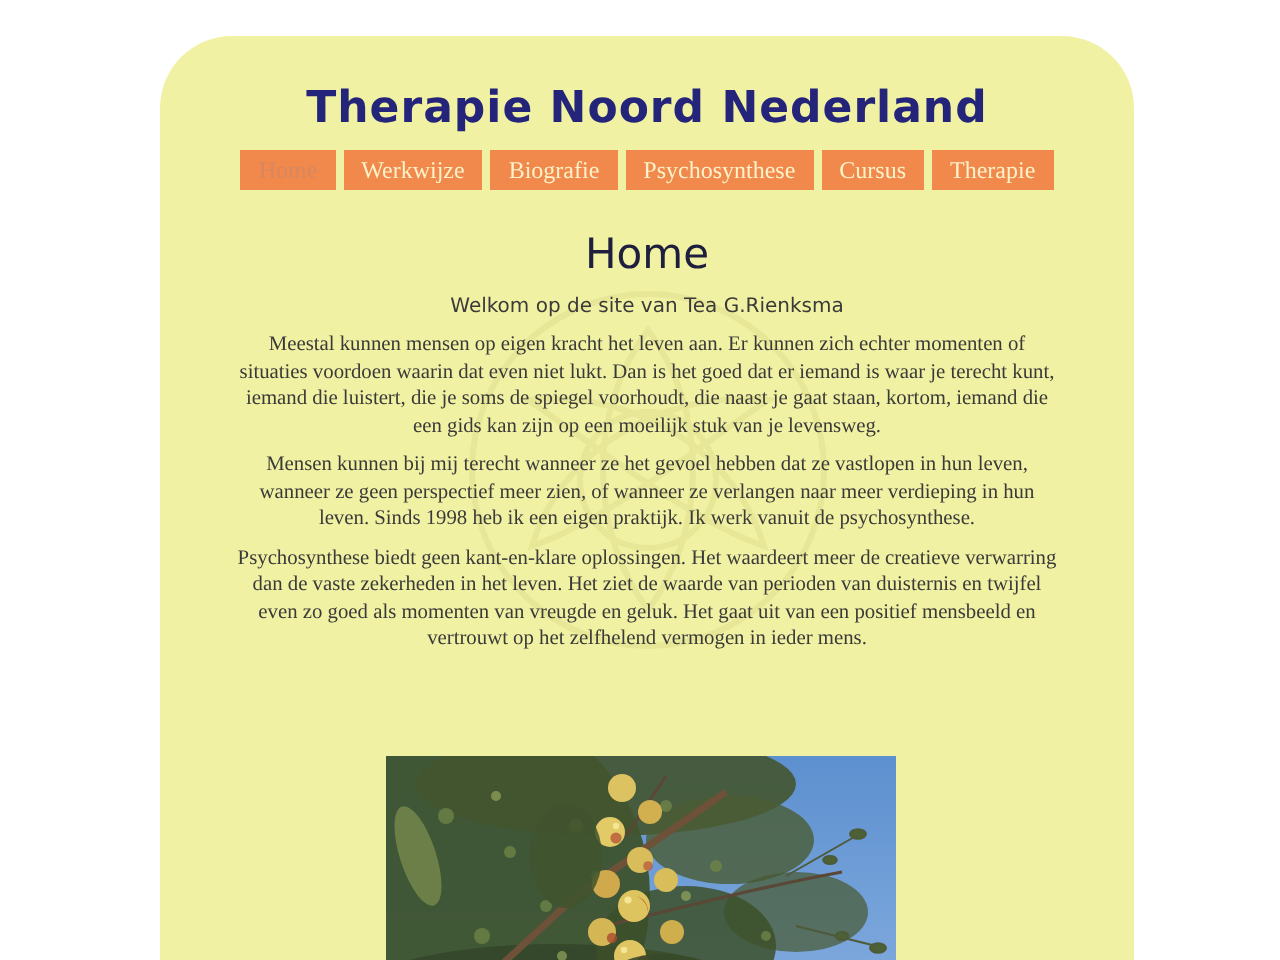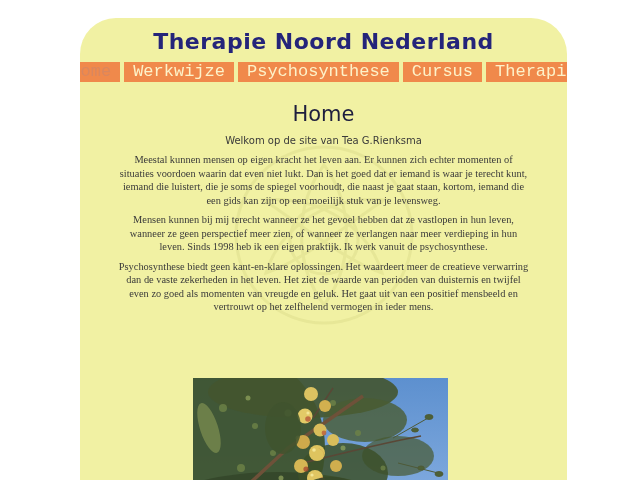--- a/index.html
+++ b/index.html
@@ -15,42 +15,42 @@
     position: absolute;
     left: 80px;
     top: 18px;
     width: 487px;
     height: 462px;
     background: #f1f1a3;
     border-radius: 36px 36px 0 0;
     overflow: hidden;
   }
   .site-title {
-    padding-top: 11px;
+    padding-top: 24px;
     text-align: center;
     color: #24247a;
     font-size: 22px;
     line-height: 26px;
     font-weight: bold;
     letter-spacing: 0.5px;
   }
   .nav {
     margin-top: 7px;
     display: flex;
     justify-content: center;
     gap: 4px;
     position: relative;
     z-index: 3;
   }
   .nav-btn {
     background: #f0894b;
     color: #fdf2c9;
     border: none;
-    font-family: Liberation Mono, monospace;
-    font-size: 17px;
+    font-family: Liberation Serif, serif;
+    font-size: 12px;
     line-height: 14px;
     padding: 3px 9px;
     cursor: pointer;
     white-space: nowrap;
   }
   .nav-btn.active {
     color: #d9875f;
   }
   .page-heading {
     margin-top: 20px;
@@ -105,20 +105,21 @@
 </head>
 <body>
 
 <div class="panel">
 
   <div class="site-title">Therapie Noord Nederland</div>
 
   <div class="nav">
     <button class="nav-btn active">Home</button>
     <button class="nav-btn">Werkwijze</button>
+    <button class="nav-btn">Biografie</button>
     <button class="nav-btn">Psychosynthese</button>
     <button class="nav-btn">Cursus</button>
     <button class="nav-btn">Therapie</button>
   </div>
 
   <svg class="watermark" viewBox="0 0 200 200" aria-hidden="true">
     <g fill="none" stroke="#cfcf7e" stroke-width="3" opacity="0.55">
       <circle cx="100" cy="100" r="88"></circle>
       <path d="M100 30 C 70 70, 70 130, 100 170 C 130 130, 130 70, 100 30 Z"></path>
       <path d="M40 65 C 70 85, 120 125, 158 138 C 145 95, 100 60, 40 65 Z"></path>

